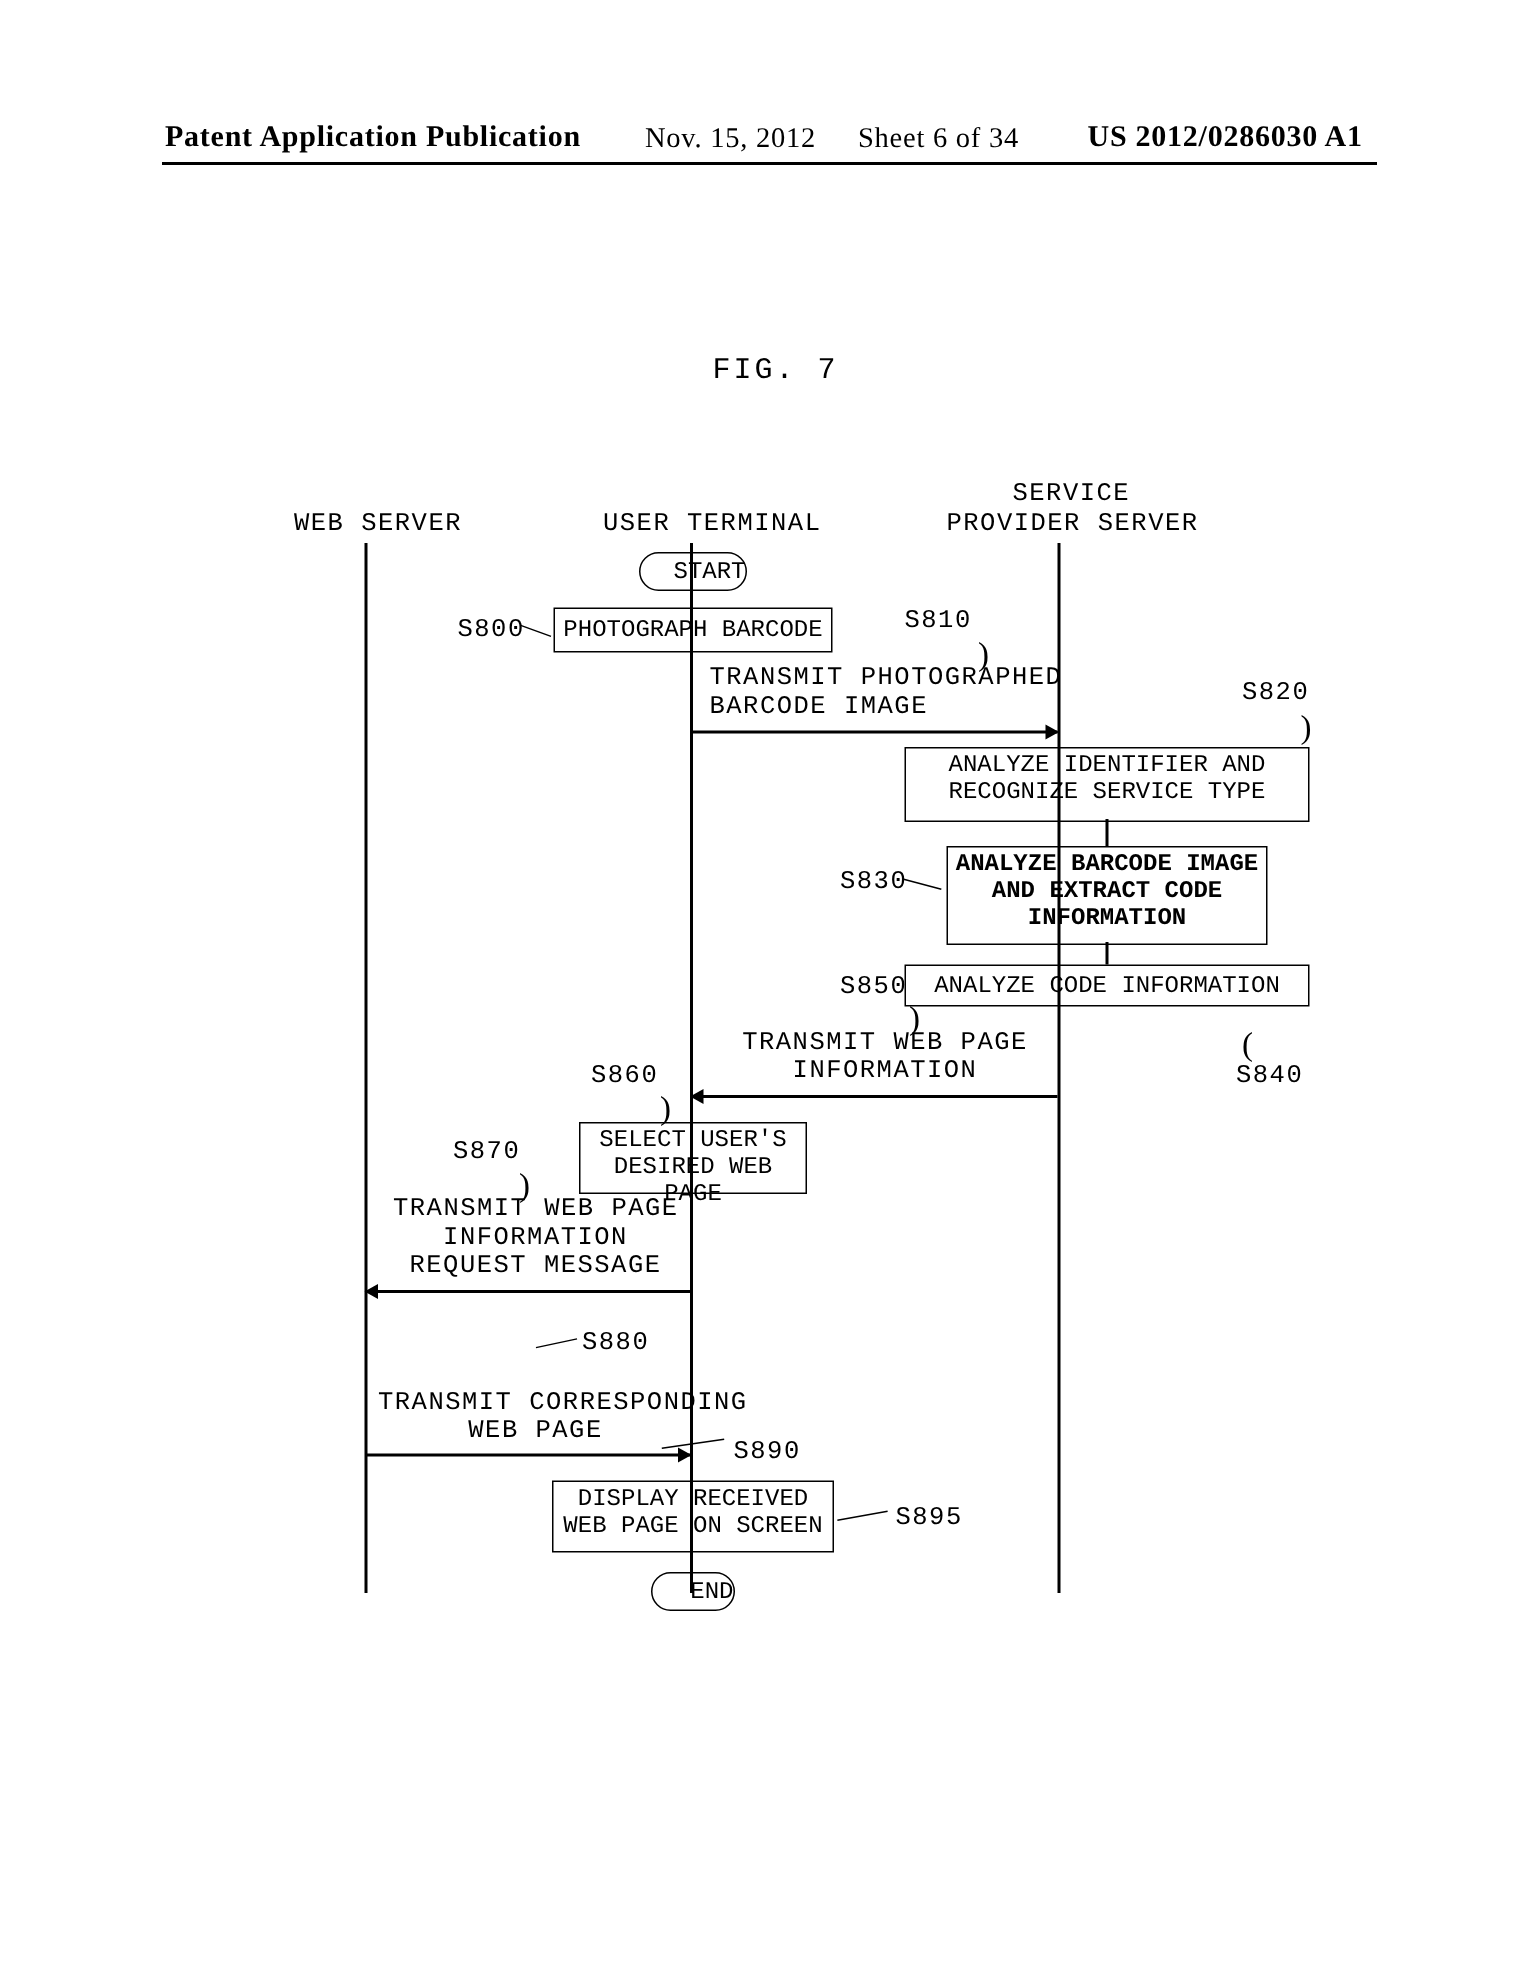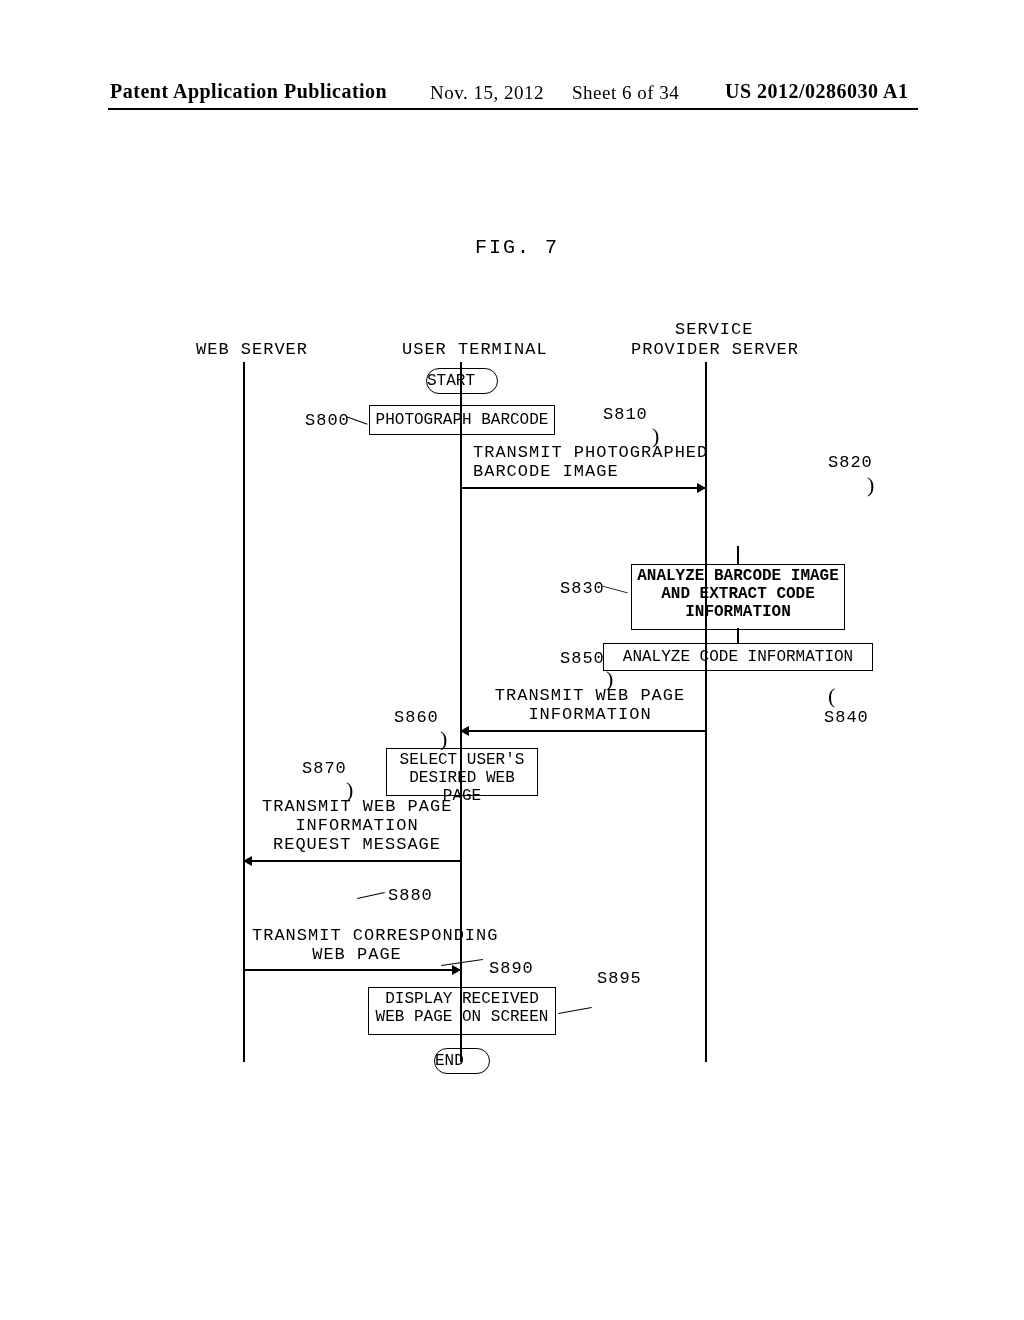--- a/index.html
+++ b/index.html
@@ -1,21 +1,21 @@
 <!DOCTYPE html>
 <html><head>
 <meta charset="utf-8">
 <style>
   html,body{margin:0;padding:0;background:#fff;}
   body{font-family:"Courier New",monospace;font-weight:500;color:#000;}
   #page{position:relative;width:1024px;height:1320px;}
   .txt{position:absolute;white-space:pre;font-size:18px;letter-spacing:.5px;}
   .rule{position:absolute;background:#000;}
   .box{position:absolute;border:1.5px solid #000;text-align:center;}
-  .pill{position:absolute;border:1.5px solid #000;border-radius:18px;text-align:left;}
+  .pill{position:absolute;border:1.5px solid #000;border-radius:18px;text-align:right;}
   .vline{position:absolute;width:1.5px;background:#000;}
   .arrowR::after{content:"";position:absolute;right:-1px;top:50%;transform:translateY(-50%);
     border-left:9px solid #000;border-top:5px solid transparent;border-bottom:5px solid transparent;}
   .arrowL::after{content:"";position:absolute;left:-1px;top:50%;transform:translateY(-50%);
     border-right:9px solid #000;border-top:5px solid transparent;border-bottom:5px solid transparent;}
   .hline{position:absolute;height:1.5px;background:#000;}
   .curly{position:absolute;font-size:22px;font-family:"Times New Roman",serif;}
   .leader{position:absolute;height:1px;background:#000;}
   .small{font-size:17px;letter-spacing:1px;}
 </style>
@@ -48,20 +48,22 @@
   <div class="txt small" style="left:305px;top:411px;">S800</div>
   <div class="leader" style="left:346px;top:420px;width:22px;transform:rotate(20deg);"></div>
 
   <div class="txt small" style="left:603px;top:405px;">S810</div>
   <div class="curly" style="left:652px;top:423px;">)</div>
 
   <div class="txt small" style="left:473px;top:443px;text-align:left;width:220px;">TRANSMIT PHOTOGRAPHED
 BARCODE IMAGE</div>
   <div class="hline arrowR" style="left:461px;top:487px;width:244px;"></div>
 
+  <div class="box" style="left:603px;top:498px;width:268px;height:46px;font-size:16px;padding-top:2px;">ANALYZE IDENTIFIER AND
+RECOGNIZE SERVICE TYPE</div>
   <div class="txt small" style="left:828px;top:453px;">S820</div>
   <div class="curly" style="left:867px;top:472px;">)</div>
 
   <div class="vline" style="left:737px;top:546px;height:18px;"></div>
 
   <div class="box" style="left:631px;top:564px;width:212px;height:62px;font-size:16px;padding-top:2px;font-weight:bold;">ANALYZE BARCODE
 IMAGE AND EXTRACT
 CODE INFORMATION</div>
   <div class="txt small" style="left:560px;top:579px;">S830</div>
   <div class="leader" style="left:602px;top:589px;width:26px;transform:rotate(15deg);"></div>
@@ -96,20 +98,20 @@
   <div class="txt small" style="left:252px;top:926px;text-align:center;width:210px;">TRANSMIT CORRESPONDING
 WEB PAGE</div>
   <div class="hline arrowR" style="left:244px;top:969px;width:216px;"></div>
   <div class="txt small" style="left:489px;top:959px;">S890</div>
   <div class="leader" style="left:441px;top:962px;width:42px;transform:rotate(-8deg);"></div>
 
   <div class="vline" style="left:460px;top:969px;height:18px;"></div>
 
   <div class="box" style="left:368px;top:987px;width:186px;height:44px;font-size:16px;padding-top:2px;">DISPLAY RECEIVED
 WEB PAGE ON SCREEN</div>
-  <div class="txt small" style="left:597px;top:969px;">S895</div>
+  <div class="txt small" style="left:597px;top:1003px;">S895</div>
   <div class="leader" style="left:558px;top:1010px;width:34px;transform:rotate(-10deg);"></div>
 
   <div class="vline" style="left:460px;top:1033px;height:15px;"></div>
 
   <div class="pill" style="left:434px;top:1048px;width:54px;height:24px;line-height:24px;font-size:16px;">END</div>
 
 </div>
 
 </body></html>

